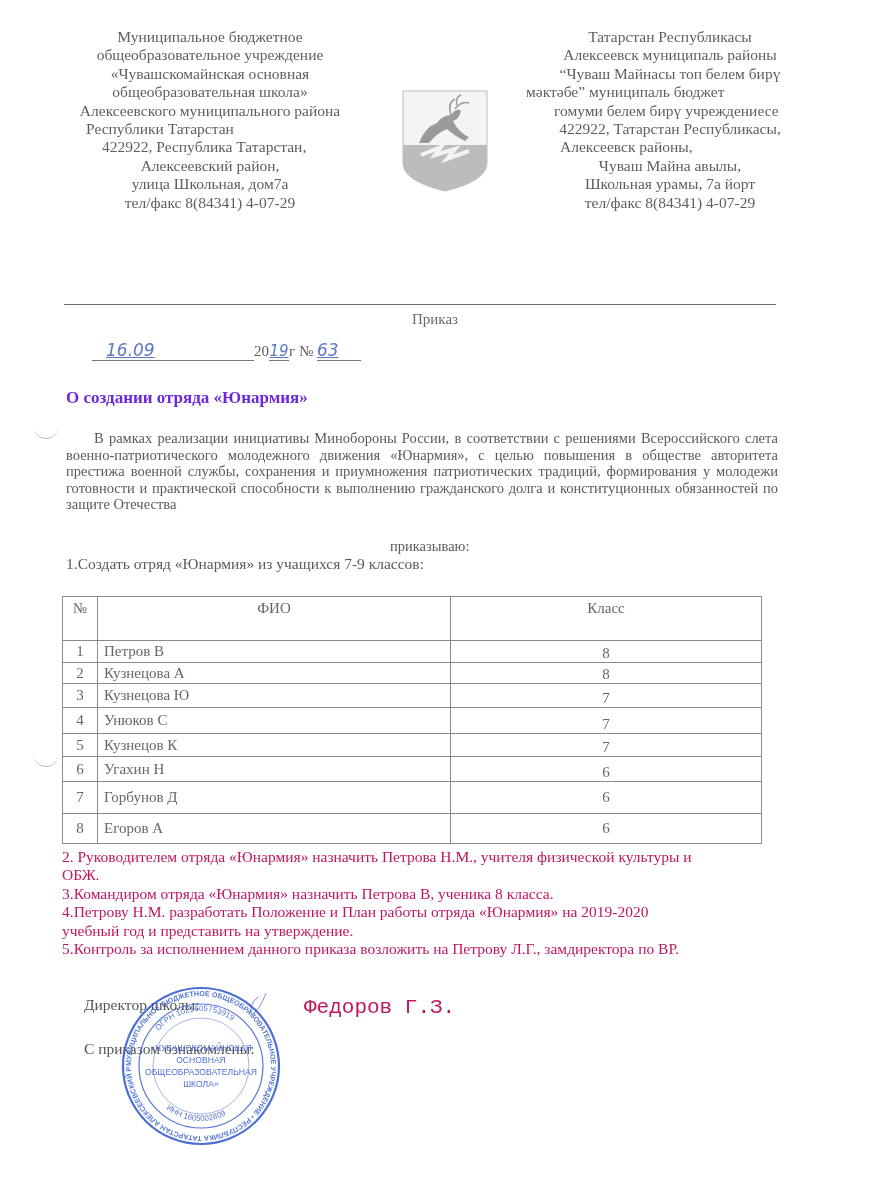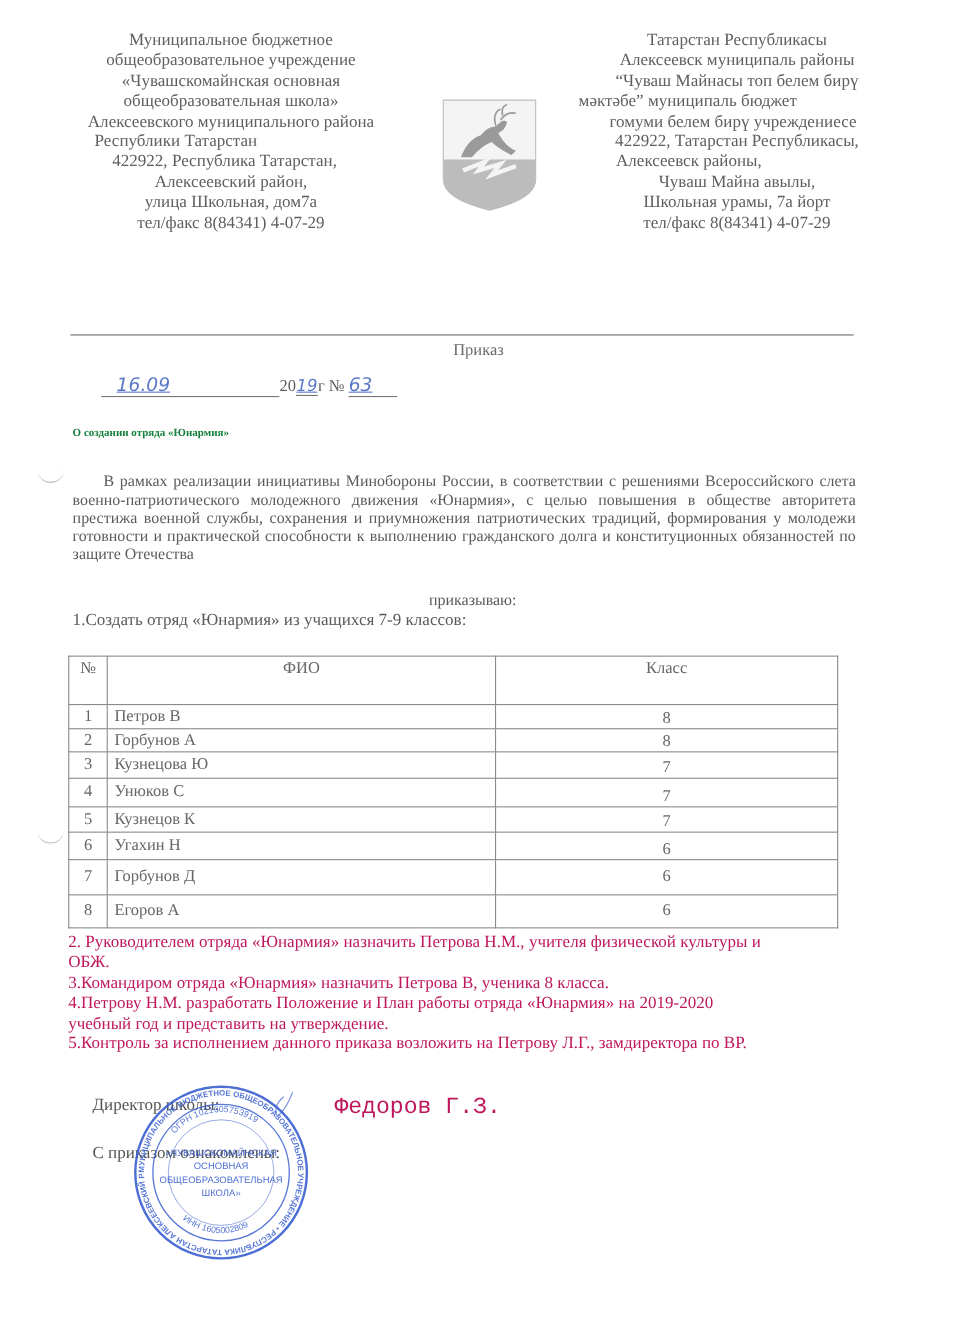--- a/index.html
+++ b/index.html
@@ -11,21 +11,21 @@
   .hdr { font-size:15.5px; line-height:18.4px; text-align:center; color:#5e5e5e; }
   .hdr div { white-space:nowrap; }
   #hdr-left { left:40px; top:28px; width:340px; }
   #hdr-right { left:520px; top:28px; width:300px; }
   #emblem { left:395px; top:85px; width:100px; height:110px; }
   #rule { left:64px; top:304px; width:712px; height:0; border-top:1.5px solid #6a6a6a; }
   #doc-type { left:412px; top:311px; font-size:15px; color:#6a6a6a; }
   #date-line { left:92px; top:340px; font-size:15px; white-space:nowrap; }
   .hand { font-family:"DejaVu Sans", sans-serif; font-style:italic; color:#5b78c8; font-size:17px; }
   .uline { display:inline-block; border-bottom:1px solid #777; text-align:center;text-decoration:underline; }
-  #title { left:66px; top:388px; font-size:10px; font-weight:bold; color:#15803d;text-align:right; }
+  #title { left:66px; top:388px; font-size:17px; font-weight:bold; color:#6d28d9;text-align:right; }
   #preamble {
     left:66px; top:430px; width:712px; font-size:14.5px; line-height:16.6px;
     text-align:justify; text-indent:28px; color:#5a5a5a;
   }
   #order-word { left:390px; top:538px; font-size:14.5px; color:#5a5a5a; }
   #item1 { left:66px; top:555px; font-size:15.5px; color:#5a5a5a; }
   table#roster {
     position:absolute; left:62px; top:596px; width:700px; border-collapse:collapse;
     font-size:15px; color:#666;
   }
@@ -107,21 +107,21 @@
     <th class="name">ФИО</th>
     <th class="cls">Класс</th>
   </tr>
   <tr style="height:22px">
     <td class="num">1</td>
     <td class="name">Петров В</td>
     <td class="cls" style="vertical-align:bottom">8</td>
   </tr>
   <tr style="height:21px">
     <td class="num">2</td>
-    <td class="name">Горбунов А</td>
+    <td class="name">Кузнецова А</td>
     <td class="cls" style="vertical-align:bottom">8</td>
   </tr>
   <tr style="height:24px">
     <td class="num">3</td>
     <td class="name">Кузнецова Ю</td>
     <td class="cls" style="vertical-align:bottom">7</td>
   </tr>
   <tr style="height:26px">
     <td class="num">4</td>
     <td class="name">Унюков С</td>

